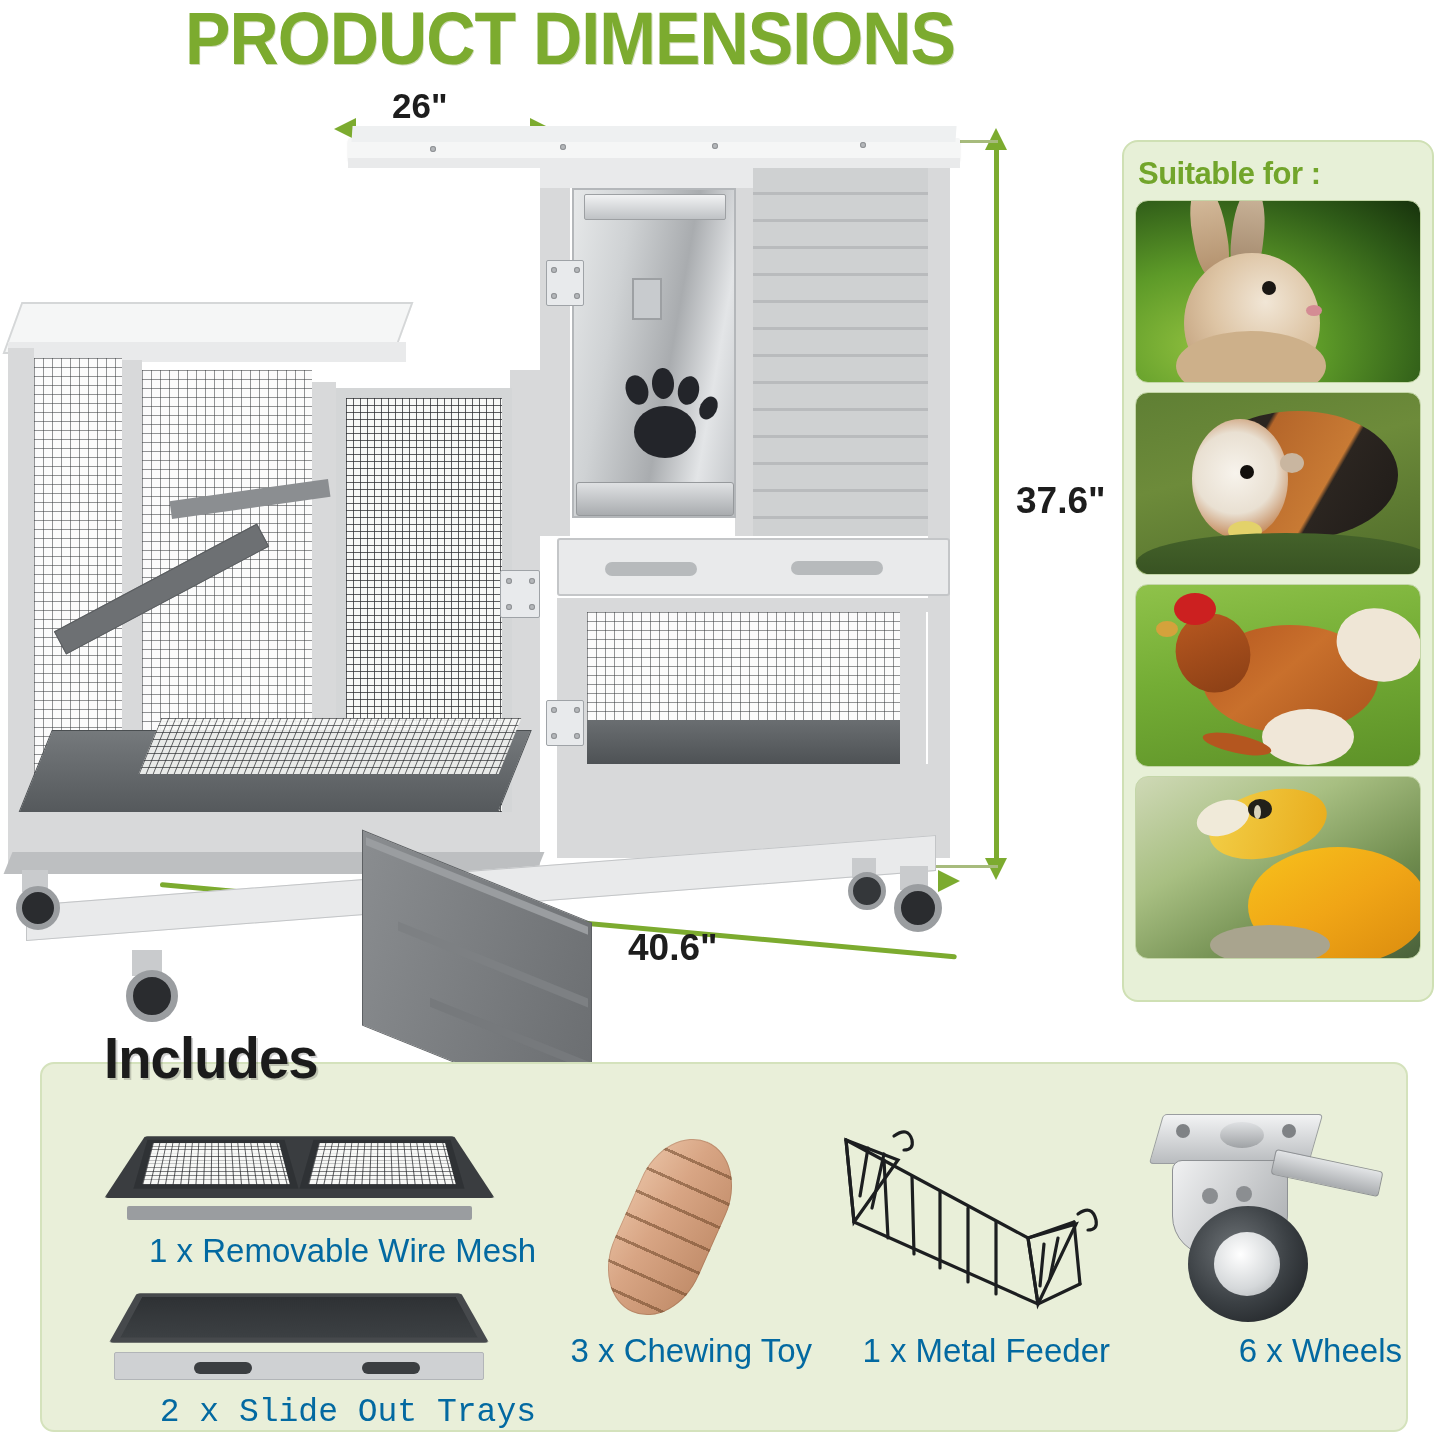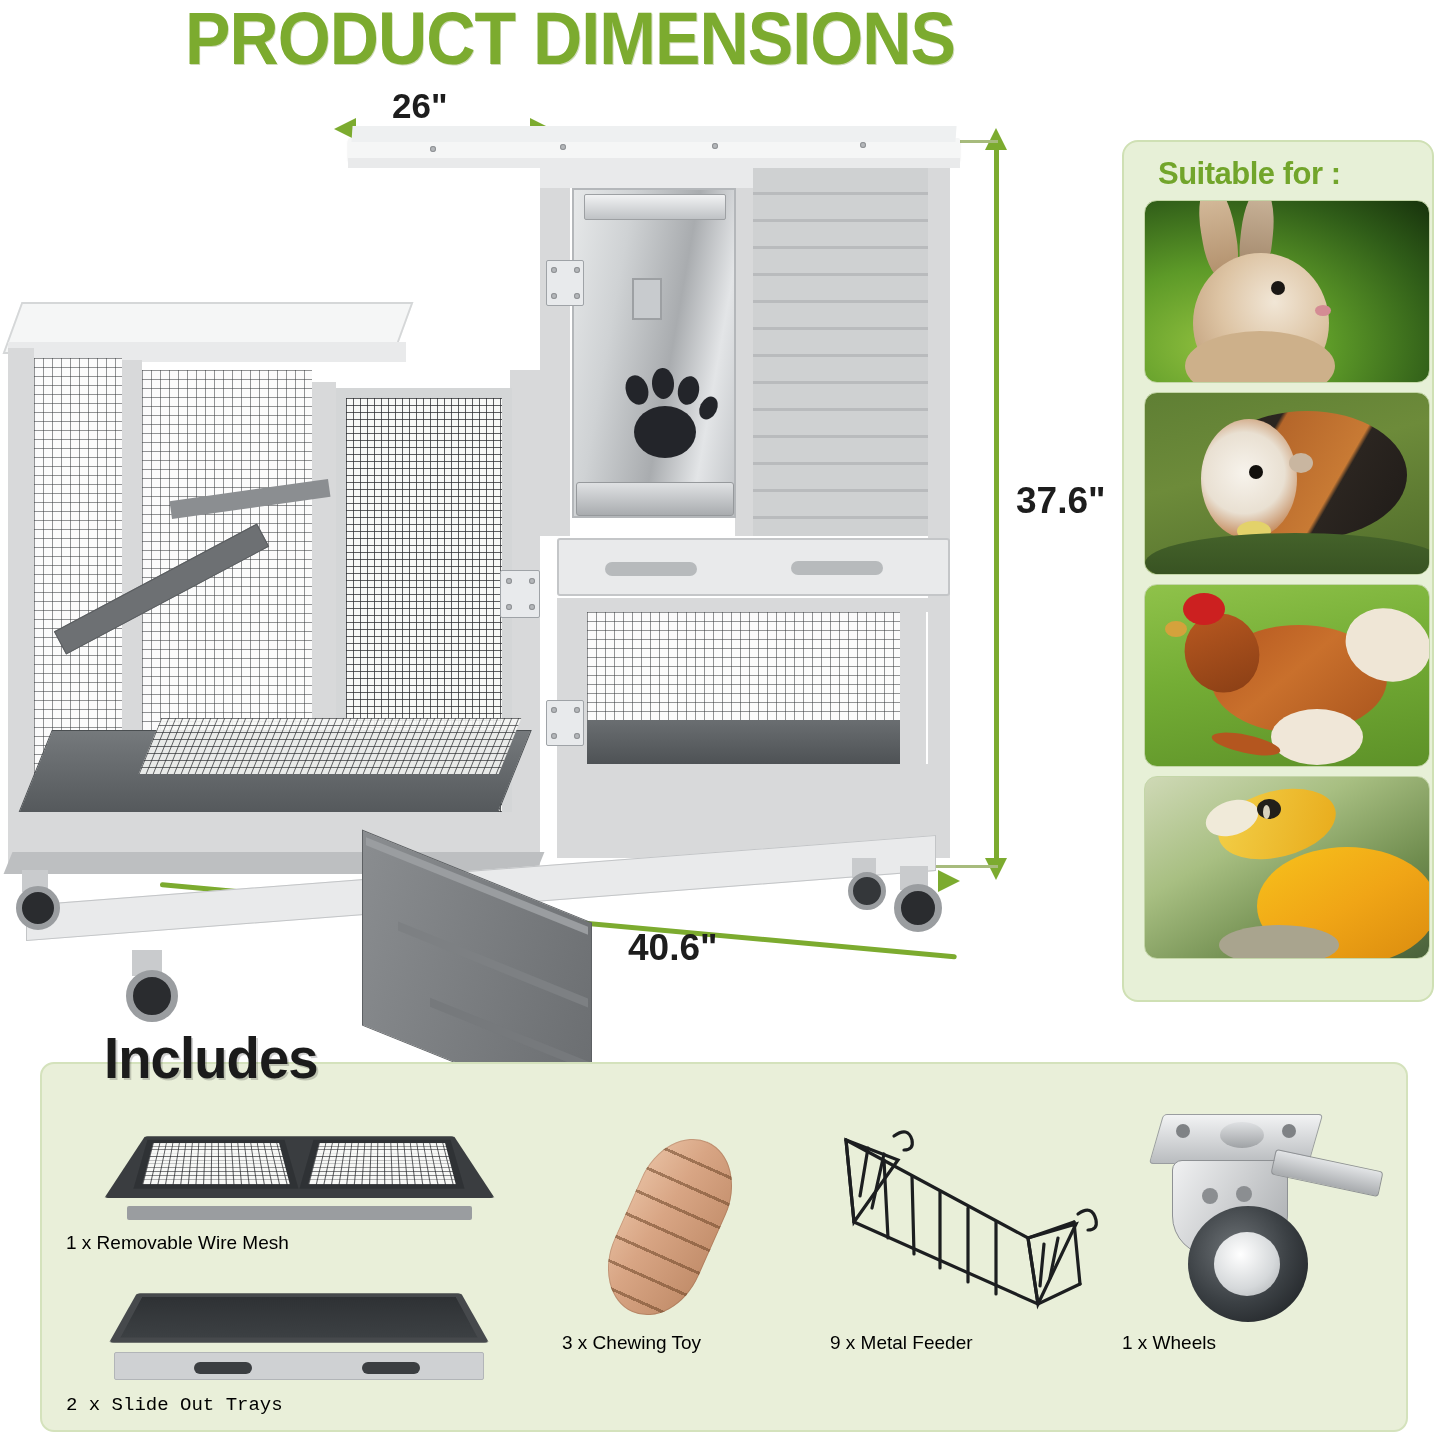--- a/index.html
+++ b/index.html
@@ -78,21 +78,21 @@
   .hinge:before, .hinge:after{
     content:""; position:absolute; background:#c9ccd0;
   }
   .screw { position:absolute; width:6px; height:6px; border-radius:50%;
            background:#b4b7ba; box-shadow:inset 0 0 0 1px #8e9194; }
 
   
   .suitable-panel {
     position: absolute; left: 1122px; top: 140px; width: 312px; height: 862px;
     background: #e7f0d7; border: 2px solid #cfe0b4; border-radius: 16px;
-    padding: 10px 20px;
+    padding: 10px 0;
   }
   .suitable-title {
     font-size: 31px; font-weight: 700; color: #72A52B;
     font-family: "Liberation Sans", sans-serif;
     margin: 4px 0 8px 14px; letter-spacing: -0.5px;
   }
   .pet-photo {
     width: 286px; height: 183px; border-radius: 13px; margin: 0 auto 9px auto;
     position: relative; overflow: hidden; border: 1px solid #c4d6a8;
   }
@@ -114,23 +114,23 @@
     background: #e9efd9; border: 2px solid #d4e2bc; border-radius: 14px;
   }
   .includes-title {
     position: absolute; left: 104px; top: 1024px;
     font-family: "Liberation Sans Narrow", "Liberation Sans", sans-serif;
     font-weight: 700; font-size: 58px; color: #1b1b1b; letter-spacing: -1px;
     transform: scaleX(0.94); transform-origin: 0 0;
     text-shadow: 2px 2px 0 rgba(0,0,0,.18);
   }
   .inc-caption {
-    position: absolute; font-size: 19px; color: #000000;
+    position: absolute; font-size: 33px; color: #0369a1;
     font-family: "Liberation Sans", sans-serif; white-space: nowrap;
-    text-align: left;
+    text-align: right;
   }
 </style>
 </head>
 <body>
 
 <div class="page">
 
   <div class="title">PRODUCT DIMENSIONS</div>
 
   <div class="product-area">
@@ -351,39 +351,39 @@
           <path d="M18 14 L70 34 L26 96 Z"></path>
           <path d="M40 22 L32 70 M56 28 L44 82"></path>
           <path d="M200 112 L248 98 L210 178 Z"></path>
           <path d="M216 118 L212 160 M230 112 L222 152"></path>
           <path d="M56 34 L60 112 M84 50 L86 128 M112 66 L112 142 M140 82 L140 156 M168 96 L168 168"></path>
           <path d="M66 10 q14 -10 18 4 q2 10 -8 10"></path>
           <path d="M250 88 q14 -10 18 6 q2 10 -8 10"></path>
         </g>
       </svg>
     </div>
-    <div class="inc-caption" style="left:788px; top:268px; width:280px;">9 x Metal Feeder</div>
+    <div class="inc-caption" style="left:788px; top:268px; width:280px;">1 x Metal Feeder</div>
 
     <div style="position:absolute; left:1090px; top:50px; width:260px; height:210px;">
 
       <div style="position:absolute; left:24px; top:0px; width:160px; height:50px; background:linear-gradient(#f2f3f4,#b9bcbf); border:1px solid #9a9da0; transform:skewX(-16deg); border-radius:4px;"></div>
       <div style="position:absolute; left:44px; top:10px; width:14px; height:14px; border-radius:50%; background:#7f8285;"></div>
       <div style="position:absolute; left:150px; top:10px; width:14px; height:14px; border-radius:50%; background:#7f8285;"></div>
       <div style="position:absolute; left:88px; top:8px; width:44px; height:26px; border-radius:50%; background:linear-gradient(#dfe1e3,#9fa2a5);"></div>
 
       <div style="position:absolute; left:40px; top:46px; width:116px; height:96px; background:linear-gradient(120deg,#f0f1f2,#a9acaf); border:1px solid #8e9194; border-radius:10px 10px 40px 40px;"></div>
       <div style="position:absolute; left:70px; top:74px; width:16px; height:16px; border-radius:50%; background:#8b8e91;"></div>
       <div style="position:absolute; left:104px; top:72px; width:16px; height:16px; border-radius:50%; background:#8b8e91;"></div>
 
       <div style="position:absolute; left:140px; top:46px; width:110px; height:26px; background:linear-gradient(#e2e4e6,#a8abae); border:1px solid #8e9194; border-radius:4px; transform:rotate(12deg);"></div>
 
       <div style="position:absolute; left:56px; top:92px; width:120px; height:116px; border-radius:50%;
                   background:radial-gradient(circle at 40% 38%, #6e7377 0%, #3b4044 52%, #16191c 100%);"></div>
       <div style="position:absolute; left:82px; top:118px; width:66px; height:64px; border-radius:50%;
                   background:radial-gradient(circle at 40% 35%, #ffffff 0%, #d5d8da 60%, #a8abae 100%);"></div>
     </div>
-    <div class="inc-caption" style="left:1080px; top:268px; width:280px;">1 x Wheels</div>
+    <div class="inc-caption" style="left:1080px; top:268px; width:280px;">6 x Wheels</div>
 
   </div>
 
   <div class="includes-title">Includes</div>
 
 </div>
 
 </body></html>

